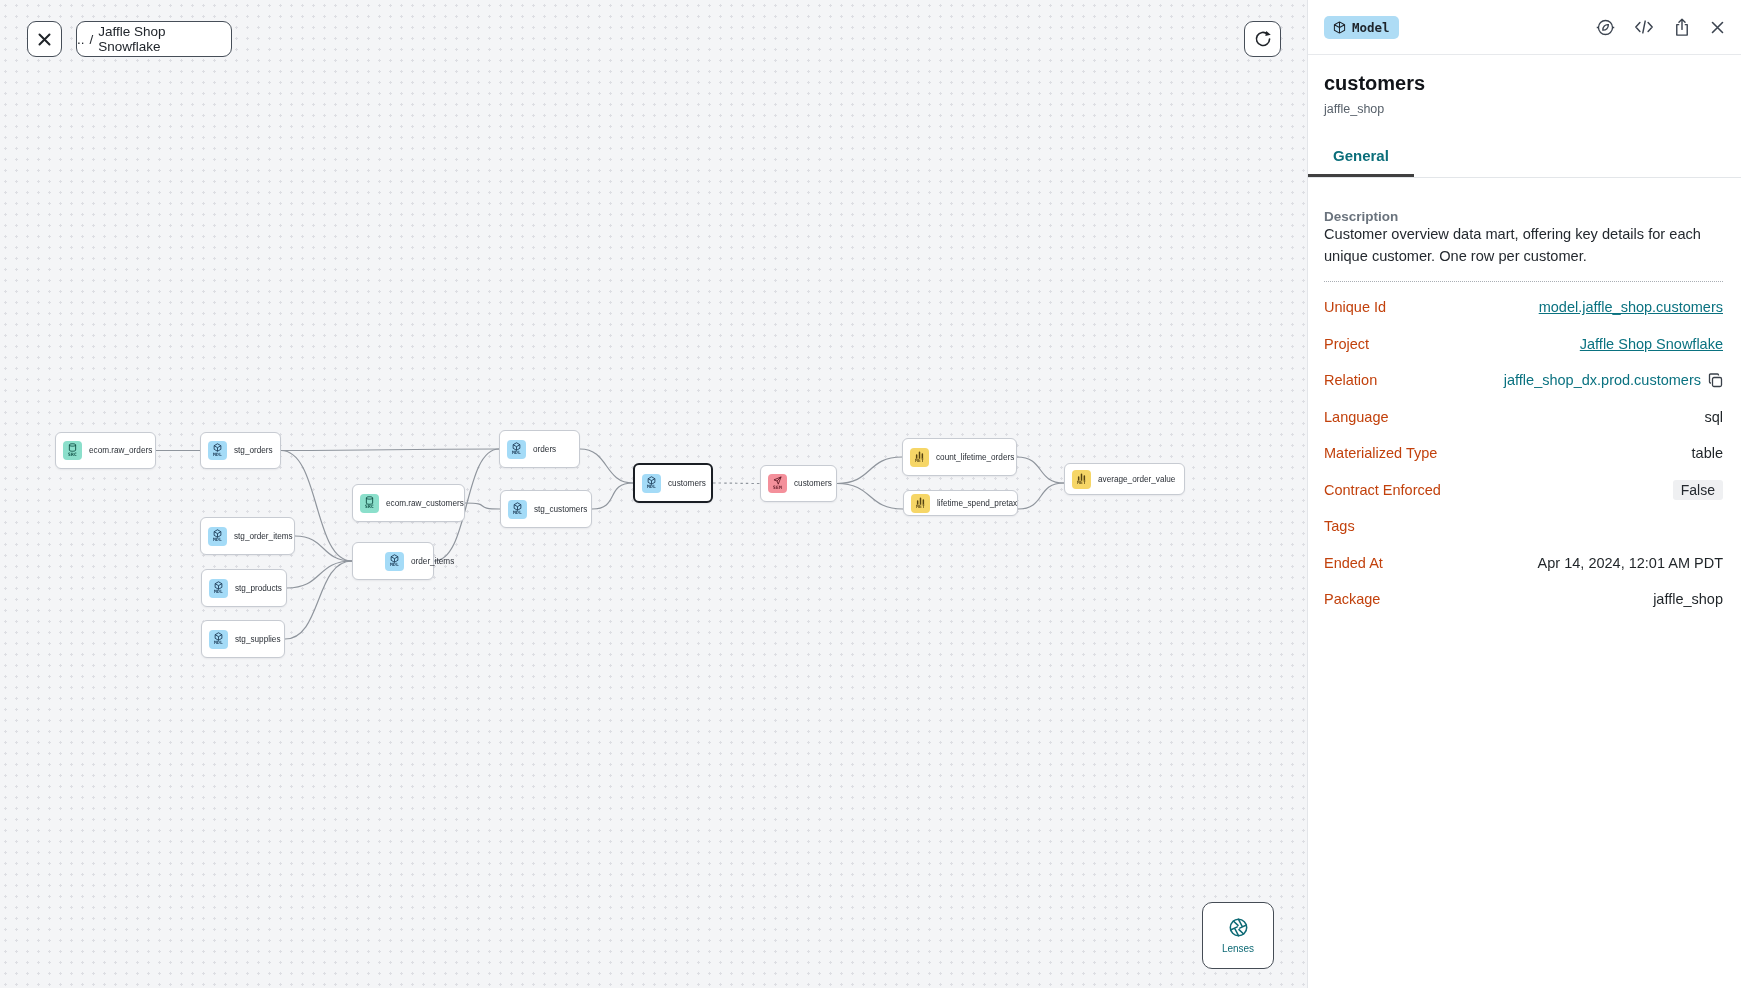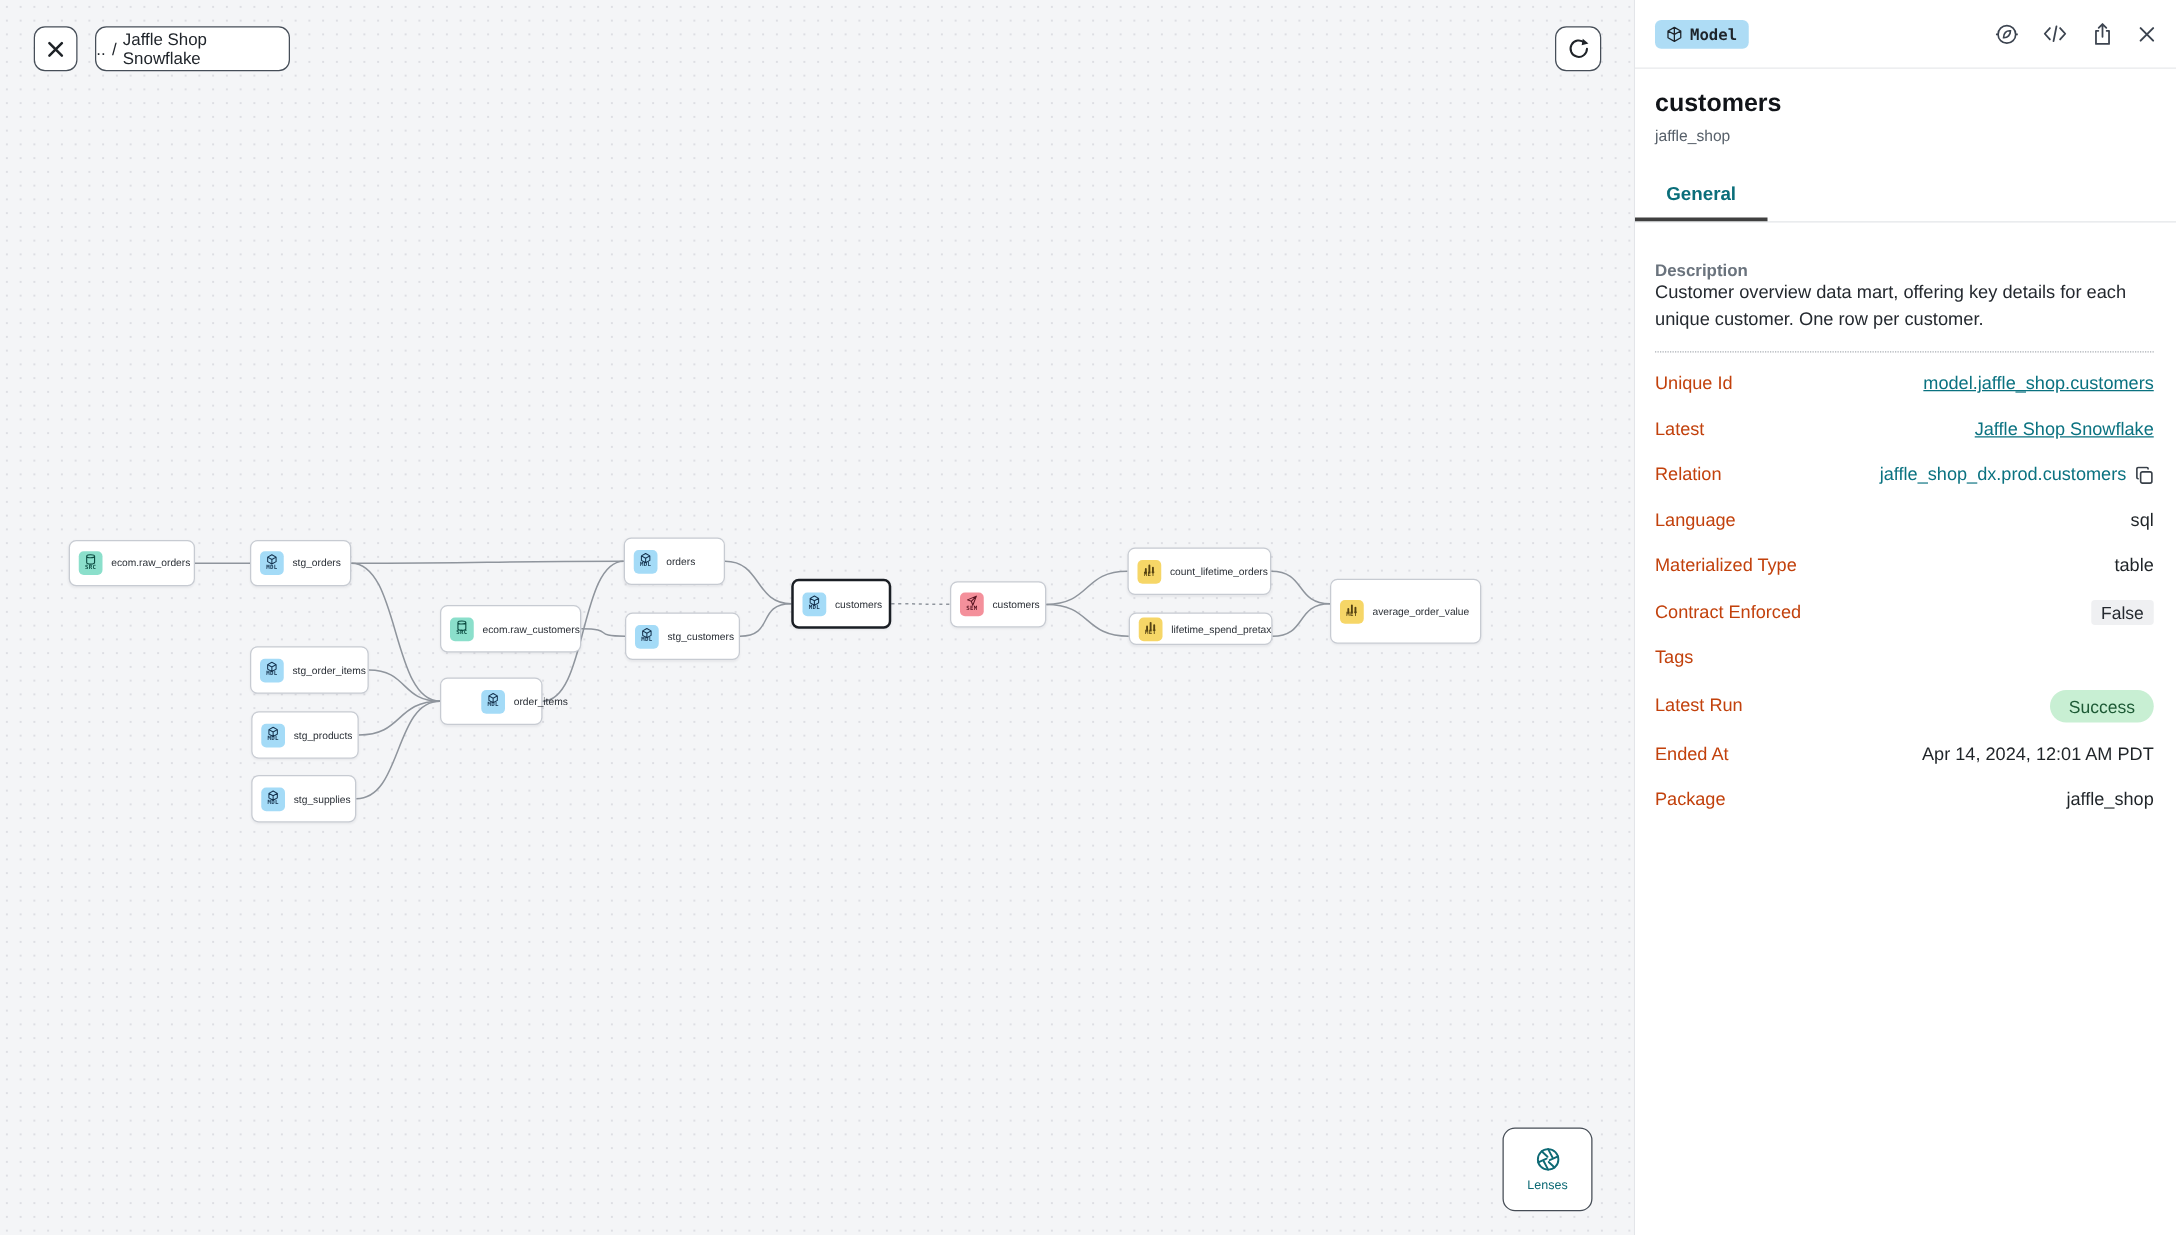--- a/index.html
+++ b/index.html
@@ -217,21 +217,21 @@
       </div>
       <div class="node" style="left: 903px; top: 490px; width: 115px; height: 26px;">
         <span class="node-icon t-MET">
           <svg viewBox="0 0 12 12" stroke="currentColor">
             <path d="M2.2 10.8 V6.8 M6 10.8 V3 M9.8 10.8 V5.4" fill="none" stroke-width="2" stroke-linecap="round"></path>
           </svg>
           <span class="tlabel">MET</span>
         </span>
         <span class="node-label">lifetime_spend_pretax</span>
       </div>
-      <div class="node" style="left: 1064px; top: 463px; width: 121px; height: 52px;">
+      <div class="node" style="left: 1064px; top: 463px; width: 121px; height: 32px;">
         <span class="node-icon t-MET">
           <svg viewBox="0 0 12 12" stroke="currentColor">
             <path d="M2.2 10.8 V6.8 M6 10.8 V3 M9.8 10.8 V5.4" fill="none" stroke-width="2" stroke-linecap="round"></path>
           </svg>
           <span class="tlabel">MET</span>
         </span>
         <span class="node-label">average_order_value</span>
       </div>
     </div>
 
@@ -312,21 +312,21 @@
     <div class="desc-text">Customer overview data mart, offering key details for each unique customer. One row per customer.</div>
     <div class="dotted-sep"></div>
     <div class="fields" id="fields">
         <div class="field-row">
           <span class="field-label">Unique Id</span>
           <span class="field-value">
             <a>model.jaffle_shop.customers</a>
           </span>
         </div>
         <div class="field-row">
-          <span class="field-label">Latest</span>
+          <span class="field-label">Project</span>
           <span class="field-value">
             <a>Jaffle Shop Snowflake</a>
           </span>
         </div>
         <div class="field-row">
           <span class="field-label">Relation</span>
           <span class="field-value">
             <span class="teal">jaffle_shop_dx.prod.customers</span>
             <span class="copy-ic">
               <svg width="15" height="15" viewBox="0 0 15 15" fill="none" stroke="currentColor" stroke-width="1.3">
@@ -353,26 +353,20 @@
           <span class="field-value">
             <span class="badge-gray">False</span>
           </span>
         </div>
         <div class="field-row">
           <span class="field-label">Tags</span>
           <span class="field-value">
             <span></span>
           </span>
         </div>
-        <div class="field-row tall">
-          <span class="field-label">Latest Run</span>
-          <span class="field-value">
-            <span class="badge-green">Success</span>
-          </span>
-        </div>
         <div class="field-row">
           <span class="field-label">Ended At</span>
           <span class="field-value">
             <span>Apr 14, 2024, 12:01 AM PDT</span>
           </span>
         </div>
         <div class="field-row">
           <span class="field-label">Package</span>
           <span class="field-value">
             <span>jaffle_shop</span>

